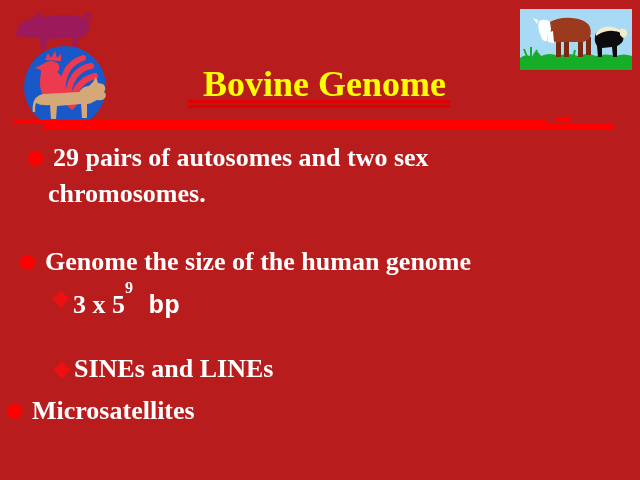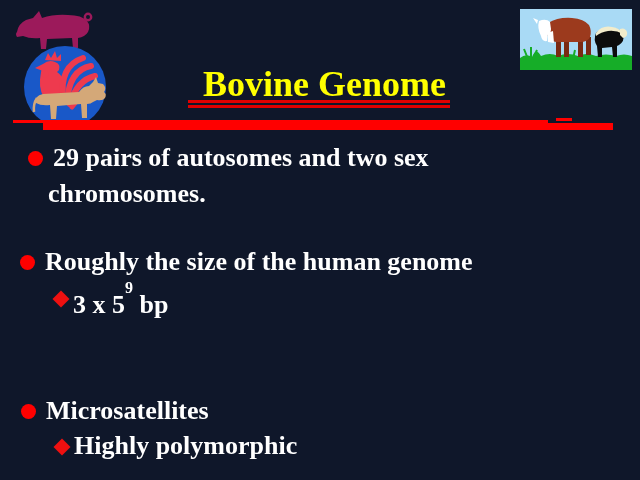--- a/index.html
+++ b/index.html
@@ -1,19 +1,19 @@
 <!DOCTYPE html>
 <html><head>
 <meta charset="utf-8">
 <style>
   html,body{margin:0;padding:0;background:#000;}
   #slide{
     position:relative;
     width:640px;height:480px;
-    background:#0f172a;
+    background:#b91c1c;
     overflow:hidden;
     font-family:"Liberation Serif","DejaVu Serif",serif;
   }
   
   .title{
     position:absolute;left:203px;top:63px;
     font-size:36px;font-weight:bold;color:#FFFF00;
     white-space:nowrap;letter-spacing:0px;
   }
   .title-rule{position:absolute;left:188px;width:262px;height:3px;background:#E00000;}
@@ -30,21 +30,21 @@
   }
   .marker-disc{
     position:absolute;left:-25px;top:7px;width:15px;height:15px;
     border-radius:50%;background:#FF0000;
   }
   .marker-diamond{
     position:absolute;left:-18px;top:9px;width:12px;height:12px;
     background:#EE1010;transform:rotate(45deg);
   }
   .sup{font-size:16px;position:relative;top:-10px;}
-  .pre{white-space:pre;}
+  .pre{white-space:pre;font-family:Liberation Mono, monospace;}
   .art{position:absolute;}
 </style>
 </head>
 <body>
 
 <div id="slide">
 
   <svg class="art" style="left:14px;top:8px;" width="80" height="42" viewBox="0 0 80 42">
     <path fill="#9C1A5B" d="M3 24 Q4 16 12 12 L19 10 L25 3 L28 10 Q40 6 54 7 Q68 7 73 13 Q77 18 74 24 Q71 29 64 30 L64 40 L59 40 L58 30 L33 31 L32 41 L27 41 L26 30 Q16 31 9 28 L3 29 Q1 26 3 24 Z"></path>
     <circle cx="74" cy="9" r="3.2" fill="none" stroke="#9C1A5B" stroke-width="2.4"></circle>
@@ -97,33 +97,33 @@
     <span class="marker-disc"></span>
     <span>29 pairs of autosomes and two sex</span>
   </div>
   <div class="line" style="left:48px;top:172px;margin-top:8px;">
     <span>chromosomes.</span>
   </div>
 
 
   <div class="line" style="left:45px;top:248px;">
     <span class="marker-disc"></span>
-    <span>Roughly the size of the human genome</span>
+    <span>Genome the size of the human genome</span>
   </div>
 
   <div class="line" style="left:73px;top:284px;">
     <span class="marker-diamond"></span>
     <span>3 x 5</span><sup class="sup">9</sup><span class="pre"> bp</span>
   </div>
 
 
+  <div class="line" style="left:74px;top:355px;">
+    <span class="marker-diamond"></span>
+    <span>SINEs and LINEs</span>
+  </div>
 
-  <div class="line" style="left:46px;top:397px;text-align:right;">
+  <div class="line" style="left:32px;top:397px;text-align:right;">
     <span class="marker-disc"></span>
     <span>Microsatellites</span>
   </div>
 
-  <div class="line" style="left:74px;top:432px;">
-    <span class="marker-diamond"></span>
-    <span>Highly polymorphic</span>
-  </div>
 
 </div>
 
 </body></html>

